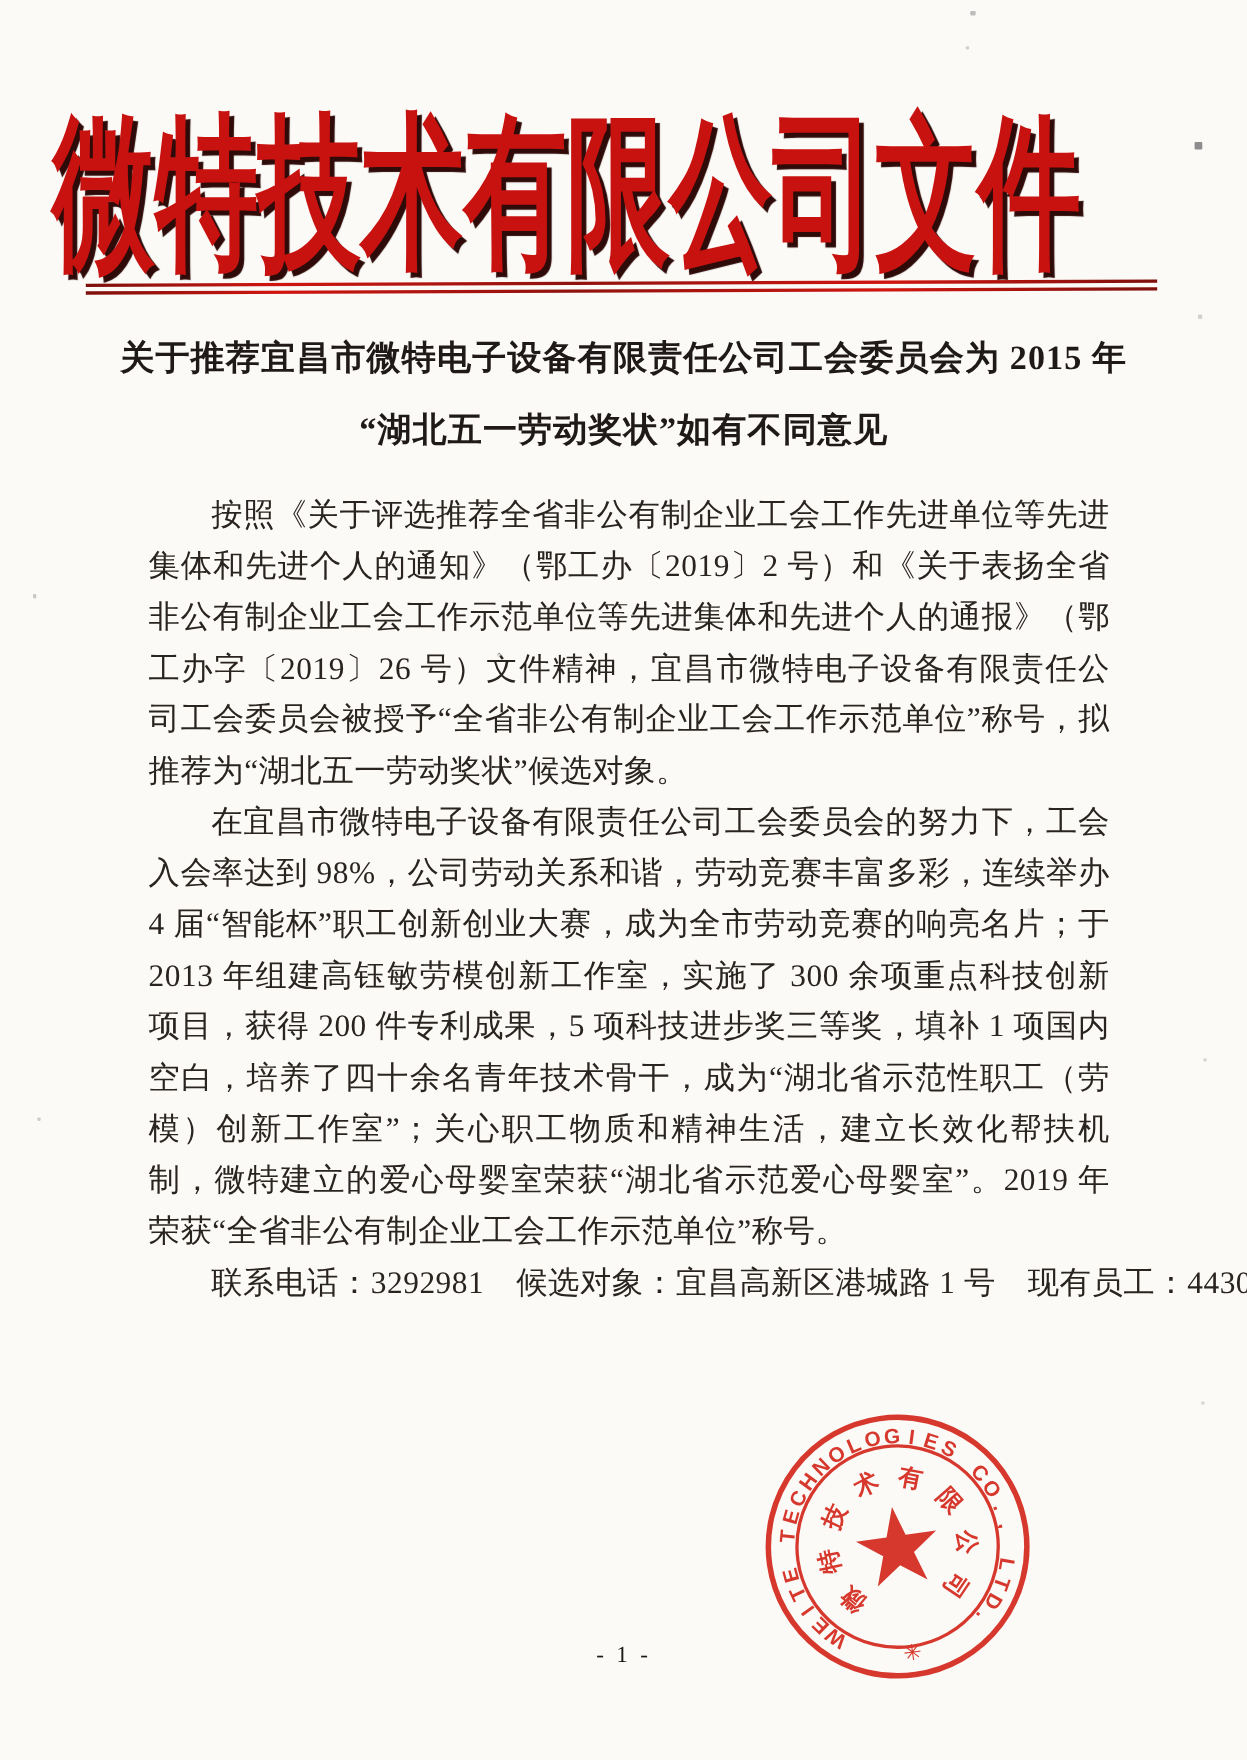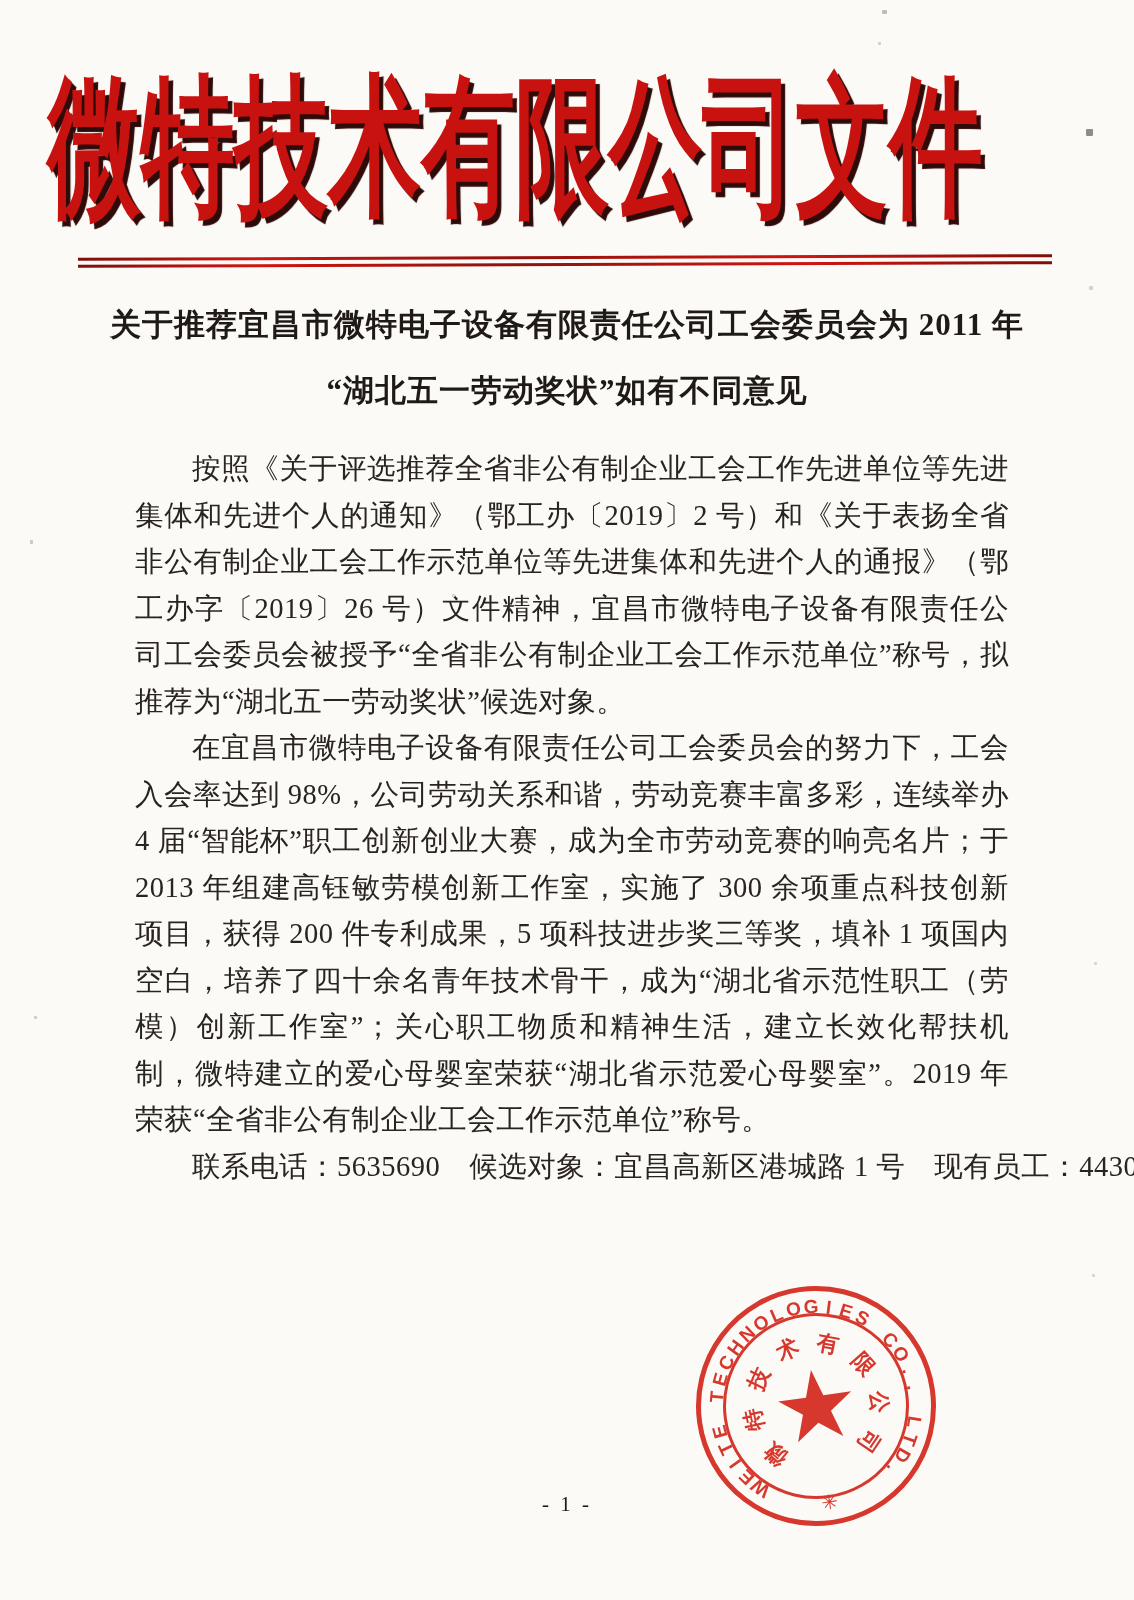--- a/index.html
+++ b/index.html
@@ -9,21 +9,21 @@
     font-family:"Liberation Serif","DejaVu Serif",serif;
     color:#272220;
     position:relative;
     overflow:hidden;
   }
   .page{position:absolute;inset:0;}
 
   
   .letterhead-wrap{
     position:absolute;top:72px;left:0;width:1030px;height:180px;
-    display:flex;justify-content:center;align-items:flex-start;
+    display:flex;justify-content:center;align-items:flex-end;
   }
   .letterhead{
     font-size:152px;
     font-weight:bold;
     white-space:nowrap;
     letter-spacing:0px;
     color:#c81210;
     text-shadow:7px 5px 1px #2e0a08;
     transform:scaleX(0.615);
     transform-origin:center center;
@@ -112,30 +112,30 @@
   <div class="letterhead-wrap">
     <div class="letterhead">微特技术有限公司文件</div>
   </div>
 
   <div class="red-rule">
     <div class="bar"></div>
     <div class="bar"></div>
   </div>
 
   <div class="doc-title">
-    <div>关于推荐宜昌市微特电子设备有限责任公司工会委员会为 2011 年</div>
+    <div>关于推荐宜昌市微特电子设备有限责任公司工会委员会为 2015 年</div>
     <div>“湖北五一劳动奖状”如有不同意见</div>
   </div>
 
   <div class="body-text">
     <div id="paragraphs">
         <p>按照《关于评选推荐全省非公有制企业工会工作先进单位等先进集体和先进个人的通知》（鄂工办〔2019〕2 号）和《关于表扬全省非公有制企业工会工作示范单位等先进集体和先进个人的通报》（鄂工办字〔2019〕26 号）文件精神，宜昌市微特电子设备有限责任公司工会委员会被授予“全省非公有制企业工会工作示范单位”称号，拟推荐为“湖北五一劳动奖状”候选对象。</p>
         <p>在宜昌市微特电子设备有限责任公司工会委员会的努力下，工会入会率达到 98%，公司劳动关系和谐，劳动竞赛丰富多彩，连续举办 4 届“智能杯”职工创新创业大赛，成为全市劳动竞赛的响亮名片；于 2013 年组建高钰敏劳模创新工作室，实施了 300 余项重点科技创新项目，获得 200 件专利成果，5 项科技进步奖三等奖，填补 1 项国内空白，培养了四十余名青年技术骨干，成为“湖北省示范性职工（劳模）创新工作室”；关心职工物质和精神生活，建立长效化帮扶机制，微特建立的爱心母婴室荣获“湖北省示范爱心母婴室”。2019 年荣获“全省非公有制企业工会工作示范单位”称号。</p>
       </div>
-    <p class="contact-line"><span>联系电话：</span><span>5635690</span>　<span>候选对象：</span><span>宜昌高新区港城路 1 号</span>　<span>现有员工：</span><span>443000</span></p>
+    <p class="contact-line"><span>联系电话：</span><span>3292981</span>　<span>候选对象：</span><span>宜昌高新区港城路 1 号</span>　<span>现有员工：</span><span>443000</span></p>
 
   </div>
 
   <div class="stamp" id="stamp">
     <div class="outer"></div>
     <div class="inner"></div>
     <div class="star">★</div>
     <div class="bottom-mark">✳</div>
   <span class="ring-char en" style="transform: translate(-50%, -50%) rotate(-138deg) translateY(-99px);">W</span>
       <span class="ring-char en" style="transform: translate(-50%, -50%) rotate(-127.778deg) translateY(-99px);">E</span>

